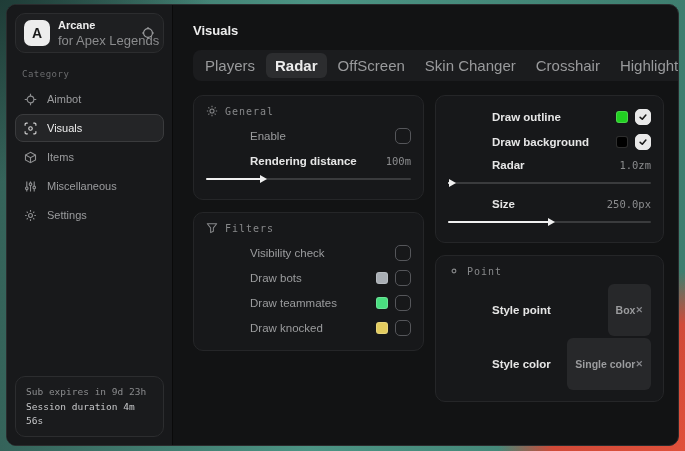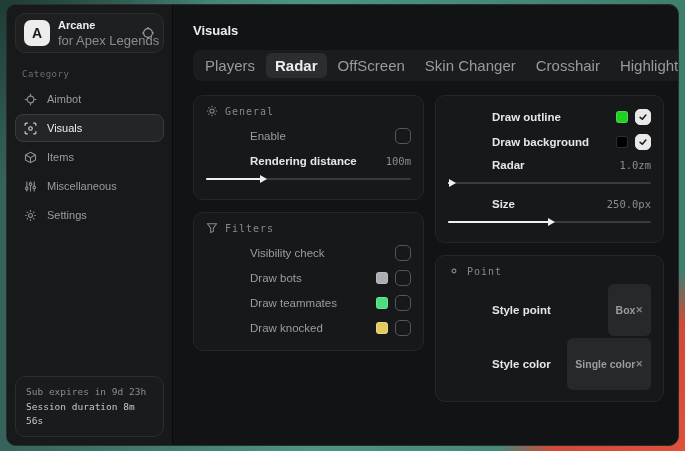--- a/index.html
+++ b/index.html
@@ -195,21 +195,21 @@
             </svg>
           </span>
           <span>Settings</span>
         </div>
       </div>
 
       <div class="sidebar-spacer"></div>
 
       <div class="status-card">
         <div class="status-line1">Sub expires in 9d 23h</div>
-        <div class="status-line2">Session duration 8m 56s</div>
+        <div class="status-line2">Session duration 4m 56s</div>
       </div>
     </div>
 
     <div class="main">
       <div class="main-title">Visuals</div>
 
       <div class="tabbar">
         <div class="tab">Players</div>
         <div class="tab selected">Radar</div>
         <div class="tab">OffScreen</div>

